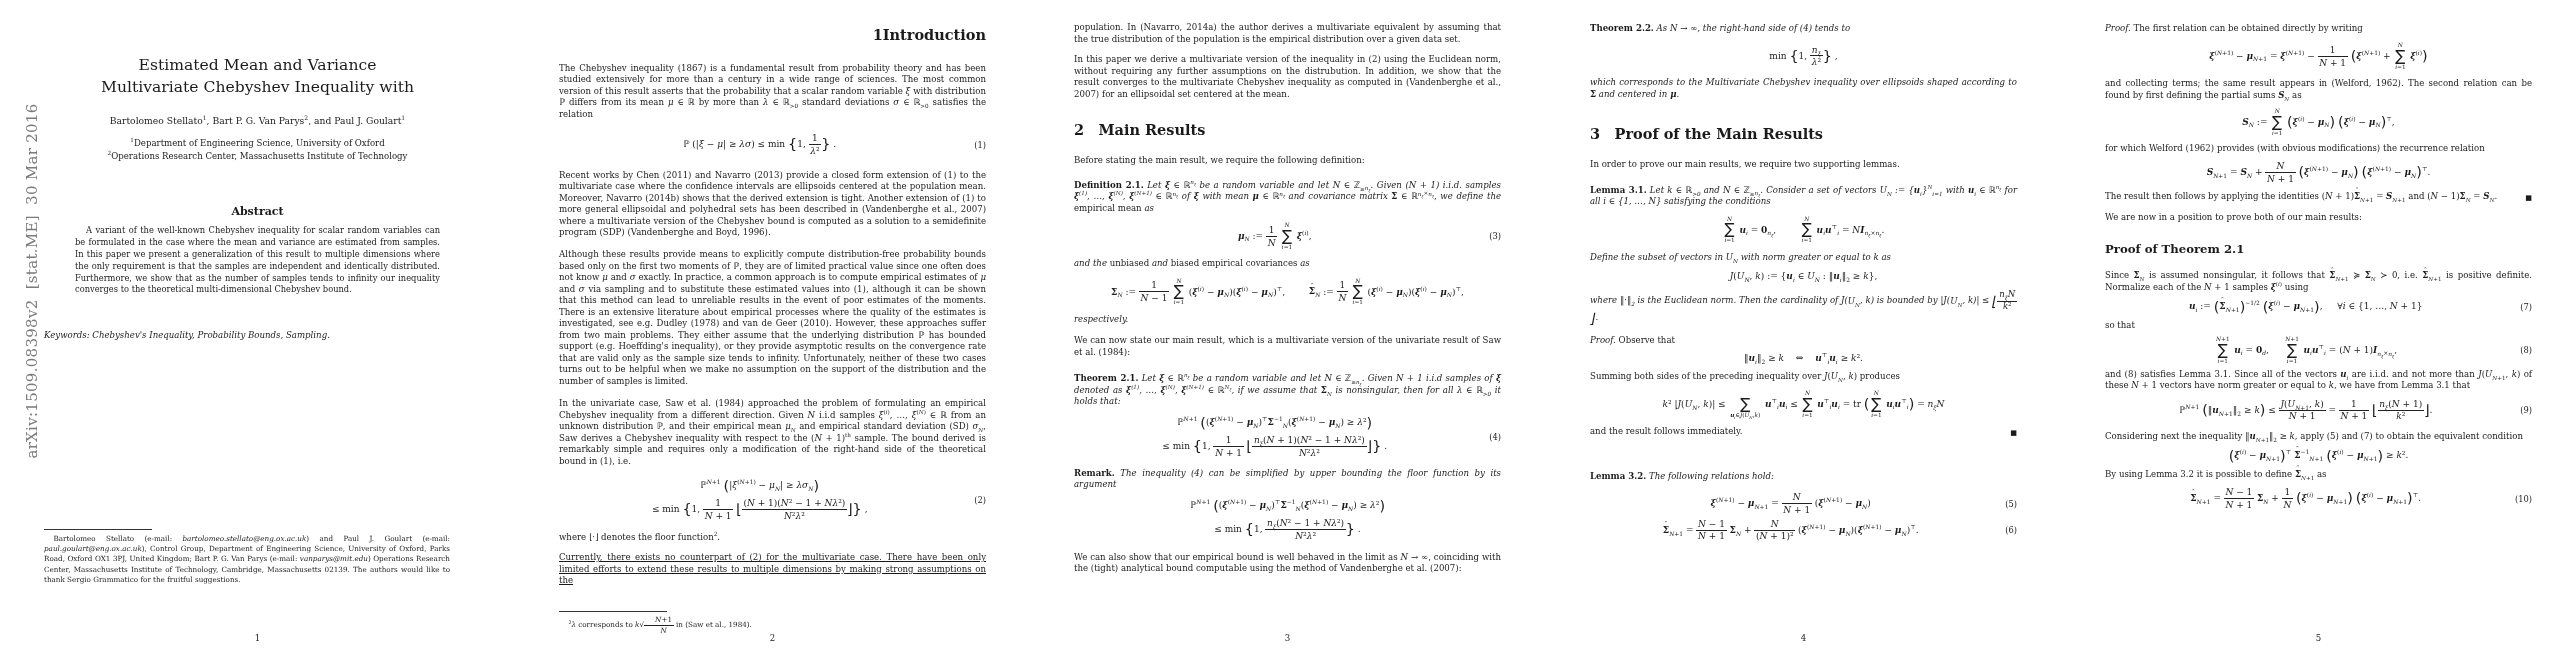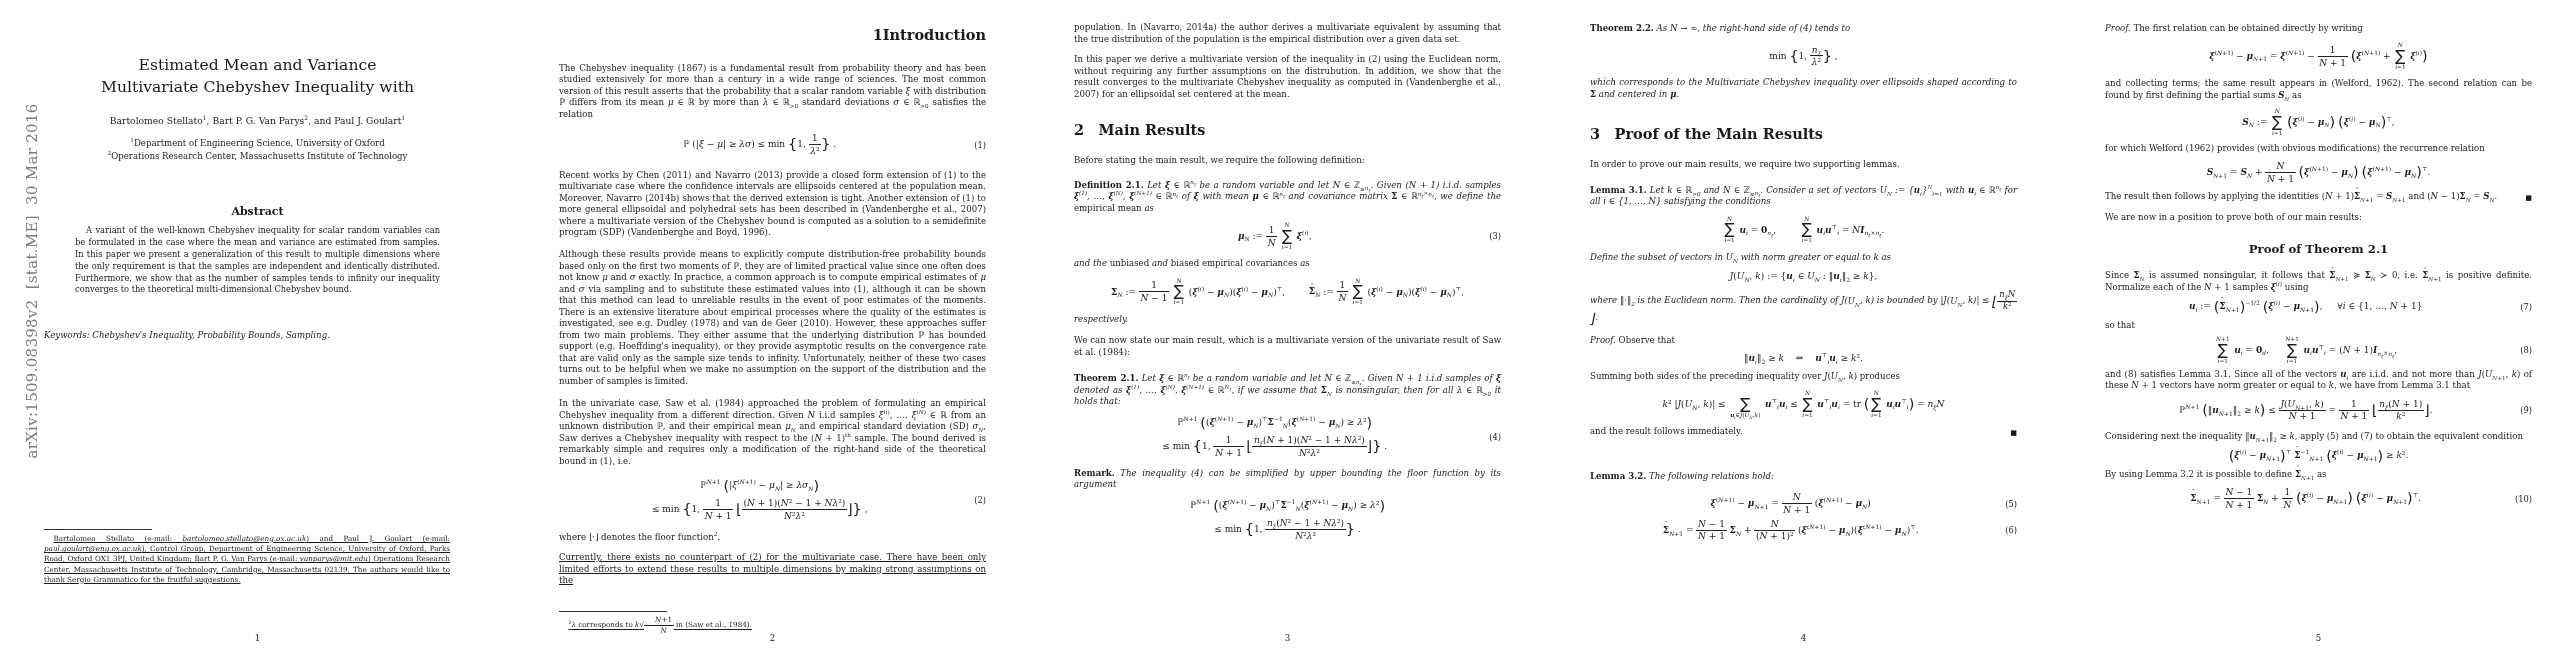--- a/index.html
+++ b/index.html
@@ -23,21 +23,21 @@
   .fr .nu{display:block;padding:0 1.7px 0.6px;}
   .fr .de{display:block;border-top:0.7px solid #222;padding:0.6px 1.7px 0;}
   .sm{display:inline-flex;flex-direction:column;align-items:center;vertical-align:middle;line-height:1;margin:0 1.7px;font-style:normal;}
   .sm .sl{font-size:5.8px;line-height:1.15;white-space:nowrap;}
   .sm .ss{font-size:15px;line-height:1;font-family:"DejaVu Sans",sans-serif;}
   .bp{font-size:1.6em;vertical-align:middle;line-height:0;font-family:"DejaVu Sans",sans-serif;font-weight:normal;}
   .hat{position:relative;display:inline-block;}
   .hat::after{content:"ˆ";position:absolute;left:0;right:0;top:-0.62em;text-align:center;font-size:0.85em;font-style:normal;}
   .qed{float:right;font-size:7.2px;margin-top:1.7px;}
   .pnum{position:absolute;bottom:24.5px;left:0;width:100%;text-align:center;font-size:8.6px;}
-  .fnwrap{position:absolute;left:44px;right:65px;text-decoration:underline;}
+  .fnwrap{position:absolute;left:44px;right:65px;}
   .fnrule{border:none;border-top:0.6px solid #333;width:108px;margin:0 0 3.9px 0;}
   .footnote{font-size:7.2px;line-height:1.42;text-align:justify;margin:0;}
   .fn-indent{text-indent:9.4px;}
   
   .wm{position:absolute;top:281px;left:32px;transform:translate(-50%,-50%) rotate(-90deg);color:#7b7b7b;font-size:15px;white-space:pre;letter-spacing:0.3px;}
   .title{text-align:center;font-size:15.6px;line-height:1.42;margin:54px 16.7px 0;}
   .authors{text-align:center;font-size:9.2px;margin-top:16.7px;}
   .affil{text-align:center;font-size:8.6px;line-height:1.55;margin-top:11px;}
   .abslabel{text-align:center;font-weight:bold;font-size:11px;margin-top:41px;}
   .abstext{margin:7.8px 31px 0;font-size:8.3px;line-height:1.42;text-align:justify;text-indent:11px;}
@@ -134,20 +134,21 @@
       </div>
       <div class="en">(4)</div>
     </div>
     <p class="b thm" style="margin-top:6.7px;"><b class="up">Remark.</b> The inequality (4) can be simplified by upper bounding the floor function by its argument</p>
     <div class="eq" style="margin:5.6px 0;">
       <div class="eb" style="padding-right:0;">
         <div class="el"><span class="bb">ℙ</span><sup><i>N</i>+1</sup> <span class="bp">(</span>(<b><i>ξ</i></b><sup>(<i>N</i>+1)</sup> − <b><i>μ</i></b><sub><i>N</i></sub>)<sup>⊤</sup><b>Σ</b><sup>−1</sup><sub><i>N</i></sub>(<b><i>ξ</i></b><sup>(<i>N</i>+1)</sup> − <b><i>μ</i></b><sub><i>N</i></sub>) ≥ <i>λ</i>²<span class="bp">)</span></div>
         <div class="el">≤ min <span class="bp">{</span>1, <span class="fr"><span class="nu"><i>n<sub>ξ</sub></i>(<i>N</i>² − 1 + <i>Nλ</i>²)</span><span class="de"><i>N</i>²<i>λ</i>²</span></span><span class="bp">}</span> .</div>
       </div>
     </div>
+    <p class="b" style="margin-top:7.8px;">We can also show that our empirical bound is well behaved in the limit as <i>N</i> → ∞, coinciding with the (tight) analytical bound computable using the method of Vandenberghe et al. (2007):</p>
   </div>
   <div class="pnum">3</div>
 </div>
 
 <div class="page" id="pg4">
   <div class="inner">
     <p class="b thm" style="margin-top:23px;"><b class="up">Theorem 2.2.</b> As <i>N</i> → ∞, the right-hand side of (4) tends to</p>
     <div class="eq" style="margin:10px 0;">
       <div class="eb" style="padding-right:0;">min <span class="bp">{</span>1, <span class="fr"><span class="nu"><i>n<sub>ξ</sub></i></span><span class="de"><i>λ</i>²</span></span><span class="bp">}</span> ,</div>
     </div>
@@ -222,21 +223,21 @@
             <span class="ss">∑</span>
             <span class="sl"><i>i</i>=1</span>
           </span> <span class="bp">(</span><b><i>ξ</i></b><sup>(<i>i</i>)</sup> − <b><i>μ</i></b><sub><i>N</i></sub><span class="bp">)</span> <span class="bp">(</span><b><i>ξ</i></b><sup>(<i>i</i>)</sup> − <b><i>μ</i></b><sub><i>N</i></sub><span class="bp">)</span><sup>⊤</sup>,</div>
     </div>
     <p class="b">for which Welford (1962) provides (with obvious modifications) the recurrence relation</p>
     <div class="eq" style="margin:6.7px 0;">
       <div class="eb" style="padding-right:0;"><b><i>S</i></b><sub><i>N</i>+1</sub> = <b><i>S</i></b><sub><i>N</i></sub> + <span class="fr"><span class="nu"><i>N</i></span><span class="de"><i>N</i> + 1</span></span> <span class="bp">(</span><b><i>ξ</i></b><sup>(<i>N</i>+1)</sup> − <b><i>μ</i></b><sub><i>N</i></sub><span class="bp">)</span> <span class="bp">(</span><b><i>ξ</i></b><sup>(<i>N</i>+1)</sup> − <b><i>μ</i></b><sub><i>N</i></sub><span class="bp">)</span><sup>⊤</sup>.</div>
     </div>
     <p class="b">The result then follows by applying the identities (<i>N</i> + 1)<span class="hat"><b>Σ</b></span><sub><i>N</i>+1</sub> = <b><i>S</i></b><sub><i>N</i>+1</sub> and (<i>N</i> − 1)<b>Σ</b><sub><i>N</i></sub> = <b><i>S</i></b><sub><i>N</i></sub>.<span class="qed">■</span></p>
     <p class="b" style="margin-top:10px;">We are now in a position to prove both of our main results:</p>
-    <h2 class="subsec" style="margin-top:18px;text-align:center;">Proof of Theorem 2.1</h2>
+    <h2 class="subsec" style="margin-top:18px;">Proof of Theorem 2.1</h2>
     <p class="b" style="margin-top:14.5px;">Since <b>Σ</b><sub><i>N</i></sub> is assumed nonsingular, it follows that <span class="hat"><b>Σ</b></span><sub><i>N</i>+1</sub> ≽ <b>Σ</b><sub><i>N</i></sub> ≻ 0, i.e. <span class="hat"><b>Σ</b></span><sub><i>N</i>+1</sub> is positive definite. Normalize each of the <i>N</i> + 1 samples <b><i>ξ</i></b><sup>(<i>i</i>)</sup> using</p>
     <div class="eq" style="margin:6.7px 0;">
       <div class="eb"><b><i>u</i></b><sub><i>i</i></sub> := <span class="bp">(</span><span class="hat"><b>Σ</b></span><sub><i>N</i>+1</sub><span class="bp">)</span><sup>−1/2</sup> <span class="bp">(</span><b><i>ξ</i></b><sup>(<i>i</i>)</sup> − <b><i>μ</i></b><sub><i>N</i>+1</sub><span class="bp">)</span>,   ∀<i>i</i> ∈ {1, …, <i>N</i> + 1}</div>
       <div class="en">(7)</div>
     </div>
     <p class="b">so that</p>
     <div class="eq" style="margin:4.4px 0;">
       <div class="eb"><span class="sm">
             <span class="sl"><i>N</i>+1</span>
             <span class="ss">∑</span>

